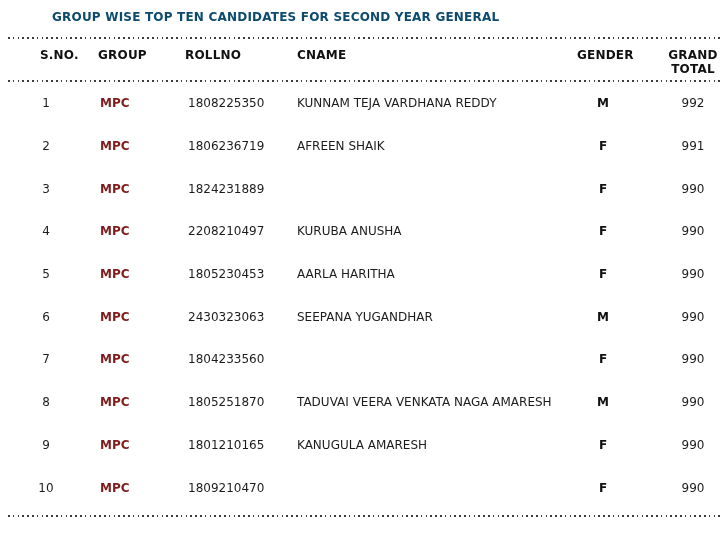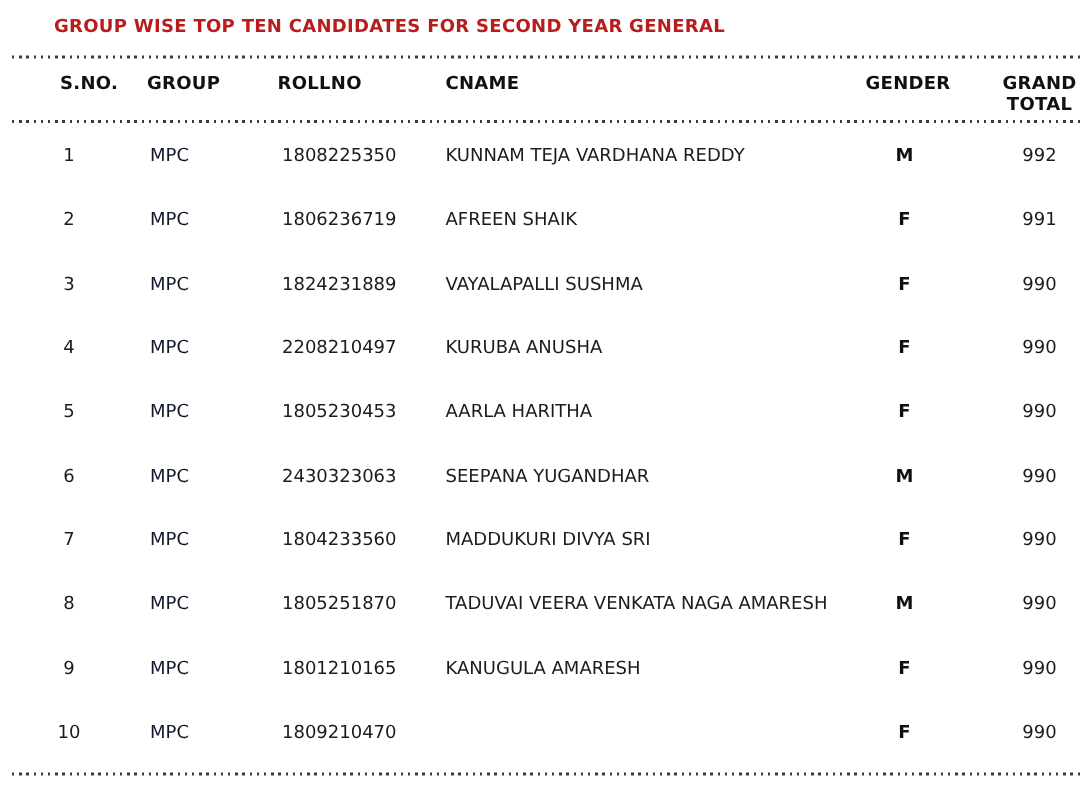--- a/index.html
+++ b/index.html
@@ -4,23 +4,23 @@
 <style>
   html,body { margin:0; padding:0; background:#ffffff; }
   body {
     width:720px; height:540px;
     font-family:"DejaVu Sans", sans-serif;
     color:#1c1c1c;
   }
   .doc { position:relative; width:720px; height:540px; background:#ffffff; overflow:hidden; }
 
   .title {
-    position:absolute; left:36px; top:10px;
+    position:absolute; left:52px; top:10px;
     font-size:12px; font-weight:bold; letter-spacing:0.2px;
-    white-space:nowrap; color:#b91c1c;
+    white-space:nowrap; color:#0c4a6e;
   }
 
   .dotted {
     position:absolute; left:8px; width:712px; height:2px;
     background-image:repeating-linear-gradient(to right, #3d3d3d 0px, #3d3d3d 1.6px, transparent 1.6px, transparent 4.8px);
   }
   .dotted.top    { top:37px; }
   .dotted.mid    { top:80px; }
   .dotted.bottom { top:515px; }
 
@@ -37,21 +37,21 @@
   .h-total  { left:665px; width:56px; text-align:center; }
   .h-total span { display:block; }
 
   .rows { position:absolute; top:82px; left:0; width:720px; }
   .row  { position:relative; height:42.7px; }
   .cell {
     position:absolute; top:50%; transform:translateY(-50%);
     font-size:12px; white-space:nowrap; color:#1c1c1c;
   }
   .cell.sno    { left:30px;  width:32px; text-align:center; }
-  .cell.group  { left:100px; font-weight:normal; color:#0f172a; }
+  .cell.group  { left:100px; font-weight:bold; color:#7f1d1d; }
   .cell.rollno { left:188px; }
   .cell.cname  { left:297px; }
   .cell.gender { left:577px; width:52px; text-align:center; font-weight:bold; color:#111; }
   .cell.total  { left:665px; width:56px; text-align:center; }
 </style>
 </head>
 <body>
 
 <div class="doc">
 
@@ -90,21 +90,20 @@
       <span class="cell rollno">1806236719</span>
       <span class="cell cname">AFREEN SHAIK</span>
       <span class="cell gender">F</span>
       <span class="cell total">991</span>
     </div>
 
     <div class="row">
       <span class="cell sno">3</span>
       <span class="cell group">MPC</span>
       <span class="cell rollno">1824231889</span>
-      <span class="cell cname">VAYALAPALLI SUSHMA</span>
       <span class="cell gender">F</span>
       <span class="cell total">990</span>
     </div>
 
     <div class="row">
       <span class="cell sno">4</span>
       <span class="cell group">MPC</span>
       <span class="cell rollno">2208210497</span>
       <span class="cell cname">KURUBA ANUSHA</span>
       <span class="cell gender">F</span>
@@ -126,21 +125,20 @@
       <span class="cell rollno">2430323063</span>
       <span class="cell cname">SEEPANA YUGANDHAR</span>
       <span class="cell gender">M</span>
       <span class="cell total">990</span>
     </div>
 
     <div class="row">
       <span class="cell sno">7</span>
       <span class="cell group">MPC</span>
       <span class="cell rollno">1804233560</span>
-      <span class="cell cname">MADDUKURI DIVYA SRI</span>
       <span class="cell gender">F</span>
       <span class="cell total">990</span>
     </div>
 
     <div class="row">
       <span class="cell sno">8</span>
       <span class="cell group">MPC</span>
       <span class="cell rollno">1805251870</span>
       <span class="cell cname">TADUVAI VEERA VENKATA NAGA AMARESH</span>
       <span class="cell gender">M</span>

